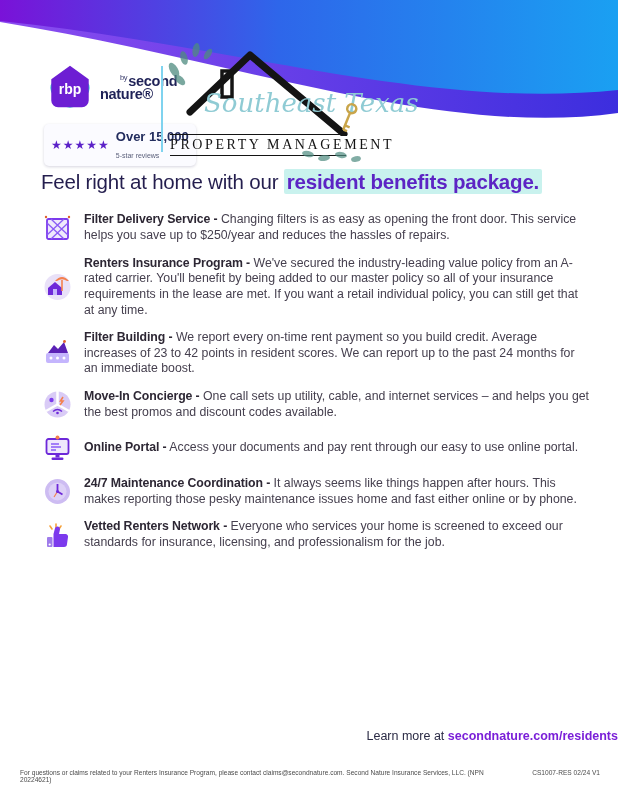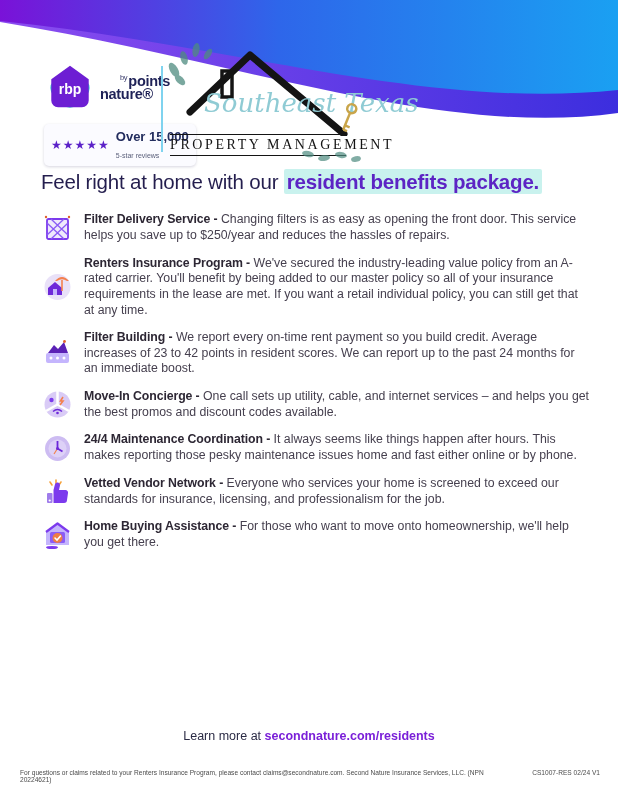--- a/index.html
+++ b/index.html
@@ -36,21 +36,21 @@
   .headline{position:absolute;left:41px;top:170px;width:550px;font-size:20.5px;
         color:#241e4e;font-weight:500;letter-spacing:-0.2px;}
   .headline .hl{font-weight:800;color:#5c24c4;background:#c9f2ee;padding:1px 3px;border-radius:2px;text-align:center;}
   
   .benefits{position:absolute;left:42px;top:212px;width:548px;display:flex;flex-direction:column;}
   .benefit{display:flex;align-items:center;gap:11px;margin-bottom:11.5px;min-height:32px;}
   .bicon{flex:none;width:31px;height:31px;}
   .btext{font-size:12.3px;line-height:1.28;color:#46404f;margin:0;}
   .btext strong{color:#2d2734;font-weight:700;letter-spacing:-0.1px;}
   
-  .learnmore{position:absolute;left:0;top:729px;width:618px;text-align:center;font-size:12.5px;color:#2b2b45;}
+  .learnmore{position:absolute;left:0;top:729px;width:618px;text-align:right;font-size:12.5px;color:#2b2b45;}
   .learnmore .link{font-weight:700;color:#7a1fd8;text-decoration:none;}
   .fineprint{position:absolute;left:20px;right:18px;top:769px;display:flex;
         justify-content:space-between;align-items:flex-start;font-size:6.6px;color:#4b4b4b;gap:20px;}
   .fineprint .code{white-space:nowrap;}
 </style>
 </head>
 <body>
 
 <div class="page">
 
@@ -71,21 +71,21 @@
   </svg>
 
   <div class="rbp-block">
     <div class="rbp-row">
       <svg class="rbp-hex" viewBox="0 0 50 50">
         <rect x="9" y="9" width="32" height="32" rx="9" transform="rotate(45 25 25)" fill="#36d1cb"></rect>
         <path d="M25,3.5 L43,16.5 V37 a6.5,6.5 0 0 1 -6.5,6.5 H13.5 A6.5,6.5 0 0 1 7,37 V16.5 Z" fill="#6d1ed3"></path>
         <text x="25" y="30.5" text-anchor="middle" font-family="Liberation Sans, sans-serif" font-weight="bold" font-size="13.5" fill="#ffffff">rbp</text>
       </svg>
       <div class="brand">
-        <span class="by">by</span><span>points</span><br>
+        <span class="by">by</span><span>second</span><br>
         <span>nature®</span>
       </div>
     </div>
     <div class="review-badge">
       <span class="stars">★★★★★</span>
       <span class="review-text">
         <span class="review-line1">Over 15,000</span><br>
         <span class="review-line2">5-star reviews</span>
       </span>
     </div>
@@ -171,54 +171,53 @@
         <path d="M15.5,15.5 L15.5,2 M15.5,15.5 L27,22 M15.5,15.5 L4,22" stroke="#ffffff" stroke-width="2.5"></path>
         <path d="M21,8 L18.5,12 H21 L18,16" stroke="#f4804d" stroke-width="1.6" fill="none"></path>
         <circle cx="9.5" cy="11" r="2.2" fill="#7c3aed"></circle>
         <path d="M11,22.5 q4.5,-4 9,0" stroke="#6d28d9" stroke-width="1.5" fill="none"></path>
         <circle cx="15.5" cy="24" r="1.3" fill="#6d28d9"></circle>
       </svg>
       <p class="btext"><strong>Move-In Concierge -</strong> <span>One call sets up utility, cable, and internet services – and helps you get the best promos and discount codes available.</span></p>
     </div>
 
 
+    <div class="benefit">
+      <svg class="bicon" viewBox="0 0 31 31">
+        <rect x="4.5" y="6" width="22" height="15" rx="2" fill="#efe9fc" stroke="#6d28d9" stroke-width="1.8"></rect>
+        <circle cx="15.5" cy="4.5" r="2" fill="#f4804d"></circle>
+        <path d="M9,11 H17 M9,14 H19 M9,17 H14" stroke="#8b5cf6" stroke-width="1.4"></path>
+        <rect x="13.5" y="21" width="4" height="3.5" fill="#6d28d9"></rect>
+        <rect x="9.5" y="24.5" width="12" height="2.5" rx="1.2" fill="#6d28d9"></rect>
+      </svg>
+      <p class="btext"><strong>Online Portal -</strong> <span>Access your documents and pay rent through our easy to use online portal.</span></p>
+    </div>
 
     <div class="benefit">
       <svg class="bicon" viewBox="0 0 31 31">
         <circle cx="15.5" cy="15.5" r="12.5" fill="#cdbcf2"></circle>
         <circle cx="15.5" cy="15.5" r="9" fill="#ddd1f7"></circle>
         <line x1="15.5" y1="15.5" x2="15.5" y2="8" stroke="#6d28d9" stroke-width="1.8"></line>
         <line x1="15.5" y1="15.5" x2="20.5" y2="18.5" stroke="#6d28d9" stroke-width="1.8"></line>
         <line x1="15.5" y1="15.5" x2="12" y2="21" stroke="#f4804d" stroke-width="1.2"></line>
         <circle cx="15.5" cy="15.5" r="1.5" fill="#6d28d9"></circle>
       </svg>
-      <p class="btext"><strong>24/4 Maintenance Coordination -</strong> <span>It always seems like things happen after hours. This makes reporting those pesky maintenance issues home and fast either online or by phone.</span></p>
+      <p class="btext"><strong>24/7 Maintenance Coordination -</strong> <span>It always seems like things happen after hours. This makes reporting those pesky maintenance issues home and fast either online or by phone.</span></p>
     </div>
 
     <div class="benefit">
       <svg class="bicon" viewBox="0 0 31 31">
         <path d="M8,6 L10,9 M14,4 L14,8 M19,6 L17,9" stroke="#f5a23c" stroke-width="1.6" stroke-linecap="round"></path>
         <rect x="5" y="17" width="5.5" height="10" rx="1" fill="#9f7ceb"></rect>
         <path d="M11.5,27 H22 a3,3 0 0 0 3,-3 l1,-7 a2.5,2.5 0 0 0 -2.5,-3 H17 l1,-4.5 a2.6,2.6 0 0 0 -5,-1.3 L11.5,14 Z" fill="#7c3aed"></path>
         <circle cx="7.7" cy="24.5" r="1.1" fill="#ffffff"></circle>
       </svg>
-      <p class="btext"><strong>Vetted Vendor Network -</strong> <span>Everyone who services your home is screened to exceed our standards for insurance, licensing, and professionalism for the job.</span></p>
-    </div>
-
-    <div class="benefit">
-      <svg class="bicon" viewBox="0 0 31 31">
-        <path d="M4,12 L15.5,3.5 L27,12 V25 H4 Z" fill="#c4b5fd"></path>
-        <path d="M4,12 L15.5,3.5 L27,12" fill="none" stroke="#7c3aed" stroke-width="2.2" stroke-linejoin="round"></path>
-        <rect x="8" y="12" width="15" height="11" rx="1.5" fill="#8b5cf6"></rect>
-        <circle cx="15.5" cy="18" r="5" fill="#ef7d45"></circle>
-        <path d="M13,18 L15,20 L18.5,16" stroke="#ffffff" stroke-width="1.6" fill="none" stroke-linecap="round"></path>
-        <ellipse cx="10" cy="27.5" rx="6" ry="1.6" fill="#7c3aed"></ellipse>
-      </svg>
-      <p class="btext"><strong>Home Buying Assistance -</strong> <span>For those who want to move onto homeownership, we'll help you get there.</span></p>
-    </div>
+      <p class="btext"><strong>Vetted Renters Network -</strong> <span>Everyone who services your home is screened to exceed our standards for insurance, licensing, and professionalism for the job.</span></p>
+    </div>
+
 
   </div>
 
   <div class="learnmore">
     <span>Learn more at</span>
     <a href="#" class="link">secondnature.com/residents</a>
   </div>
 
   <div class="fineprint">
     <span>For questions or claims related to your Renters Insurance Program, please contact claims@secondnature.com. Second Nature Insurance Services, LLC. (NPN 20224621)</span>

